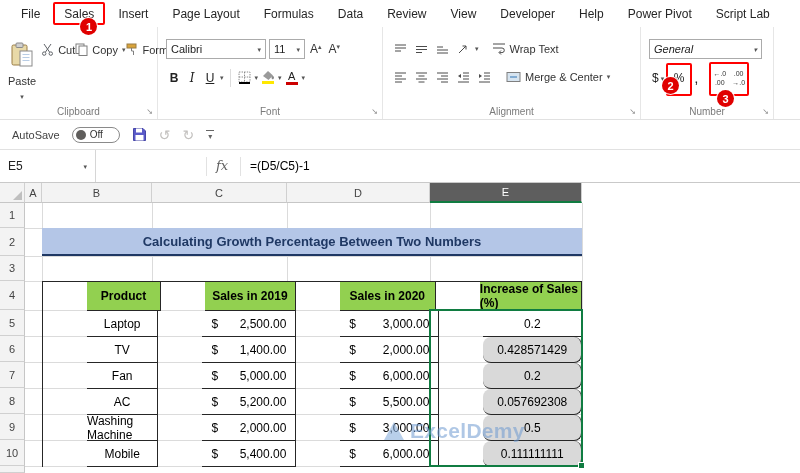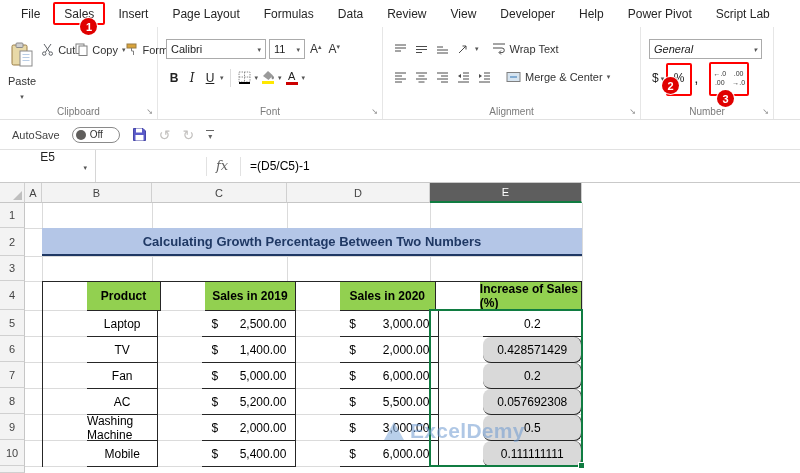--- a/index.html
+++ b/index.html
@@ -75,21 +75,21 @@
   .knob{width:10px;height:10px;border-radius:50%;background:#605E5C;}
   .tstate{font-size:10px;color:#333;}
   .qbtn{display:flex;align-items:center;justify-content:center;font-size:14px;color:#444;}
   .qdis{color:#C3C1BF;}
   .custom{display:flex;flex-direction:column;align-items:center;line-height:5px;}
   .custom .cline{width:8px;height:1px;background:#666;margin-bottom:2px;}
   .custom .caret{font-size:8px;color:#666;}
 
   
   .fbar{position:absolute;top:150px;left:0;right:0;height:33px;background:#fff;border-bottom:1px solid #C9C9C9;}
-  .namebox{position:absolute;left:0;top:0;width:96px;height:100%;border-right:1px solid #D6D6D6;display:flex;align-items:center;padding:0 8px;font-size:12px;color:#222;flex-direction:column;}
+  .namebox{position:absolute;left:0;top:0;width:96px;height:100%;border-right:1px solid #D6D6D6;display:flex;align-items:center;padding:0 8px;font-size:12px;color:#222;}
   .namebox .caret{margin-left:auto;}
   .fb-div1{position:absolute;left:206px;top:7px;width:1px;height:19px;background:#E2E2E2;}
   .fb-div2{position:absolute;left:240px;top:7px;width:1px;height:19px;background:#E2E2E2;}
   .fx{position:absolute;left:216px;top:8px;font-family:"DejaVu Serif",serif;font-style:italic;font-size:13px;color:#5f5f5f;}
   .formula{position:absolute;left:250px;top:9px;font-size:12px;color:#000;}
 
   
   .sheet{position:absolute;top:183px;left:0;width:800px;height:290px;background:#fff;}
   .chcell{position:absolute;top:0;height:20px;background:#F3F3F3;border-right:1px solid #D0D0D0;border-bottom:1px solid #C6C6C6;color:#444;font-size:11px;display:flex;align-items:center;justify-content:center;}
   .chsel{background:#5E5E5E;color:#fff;border-bottom:2px solid #107C41;}

